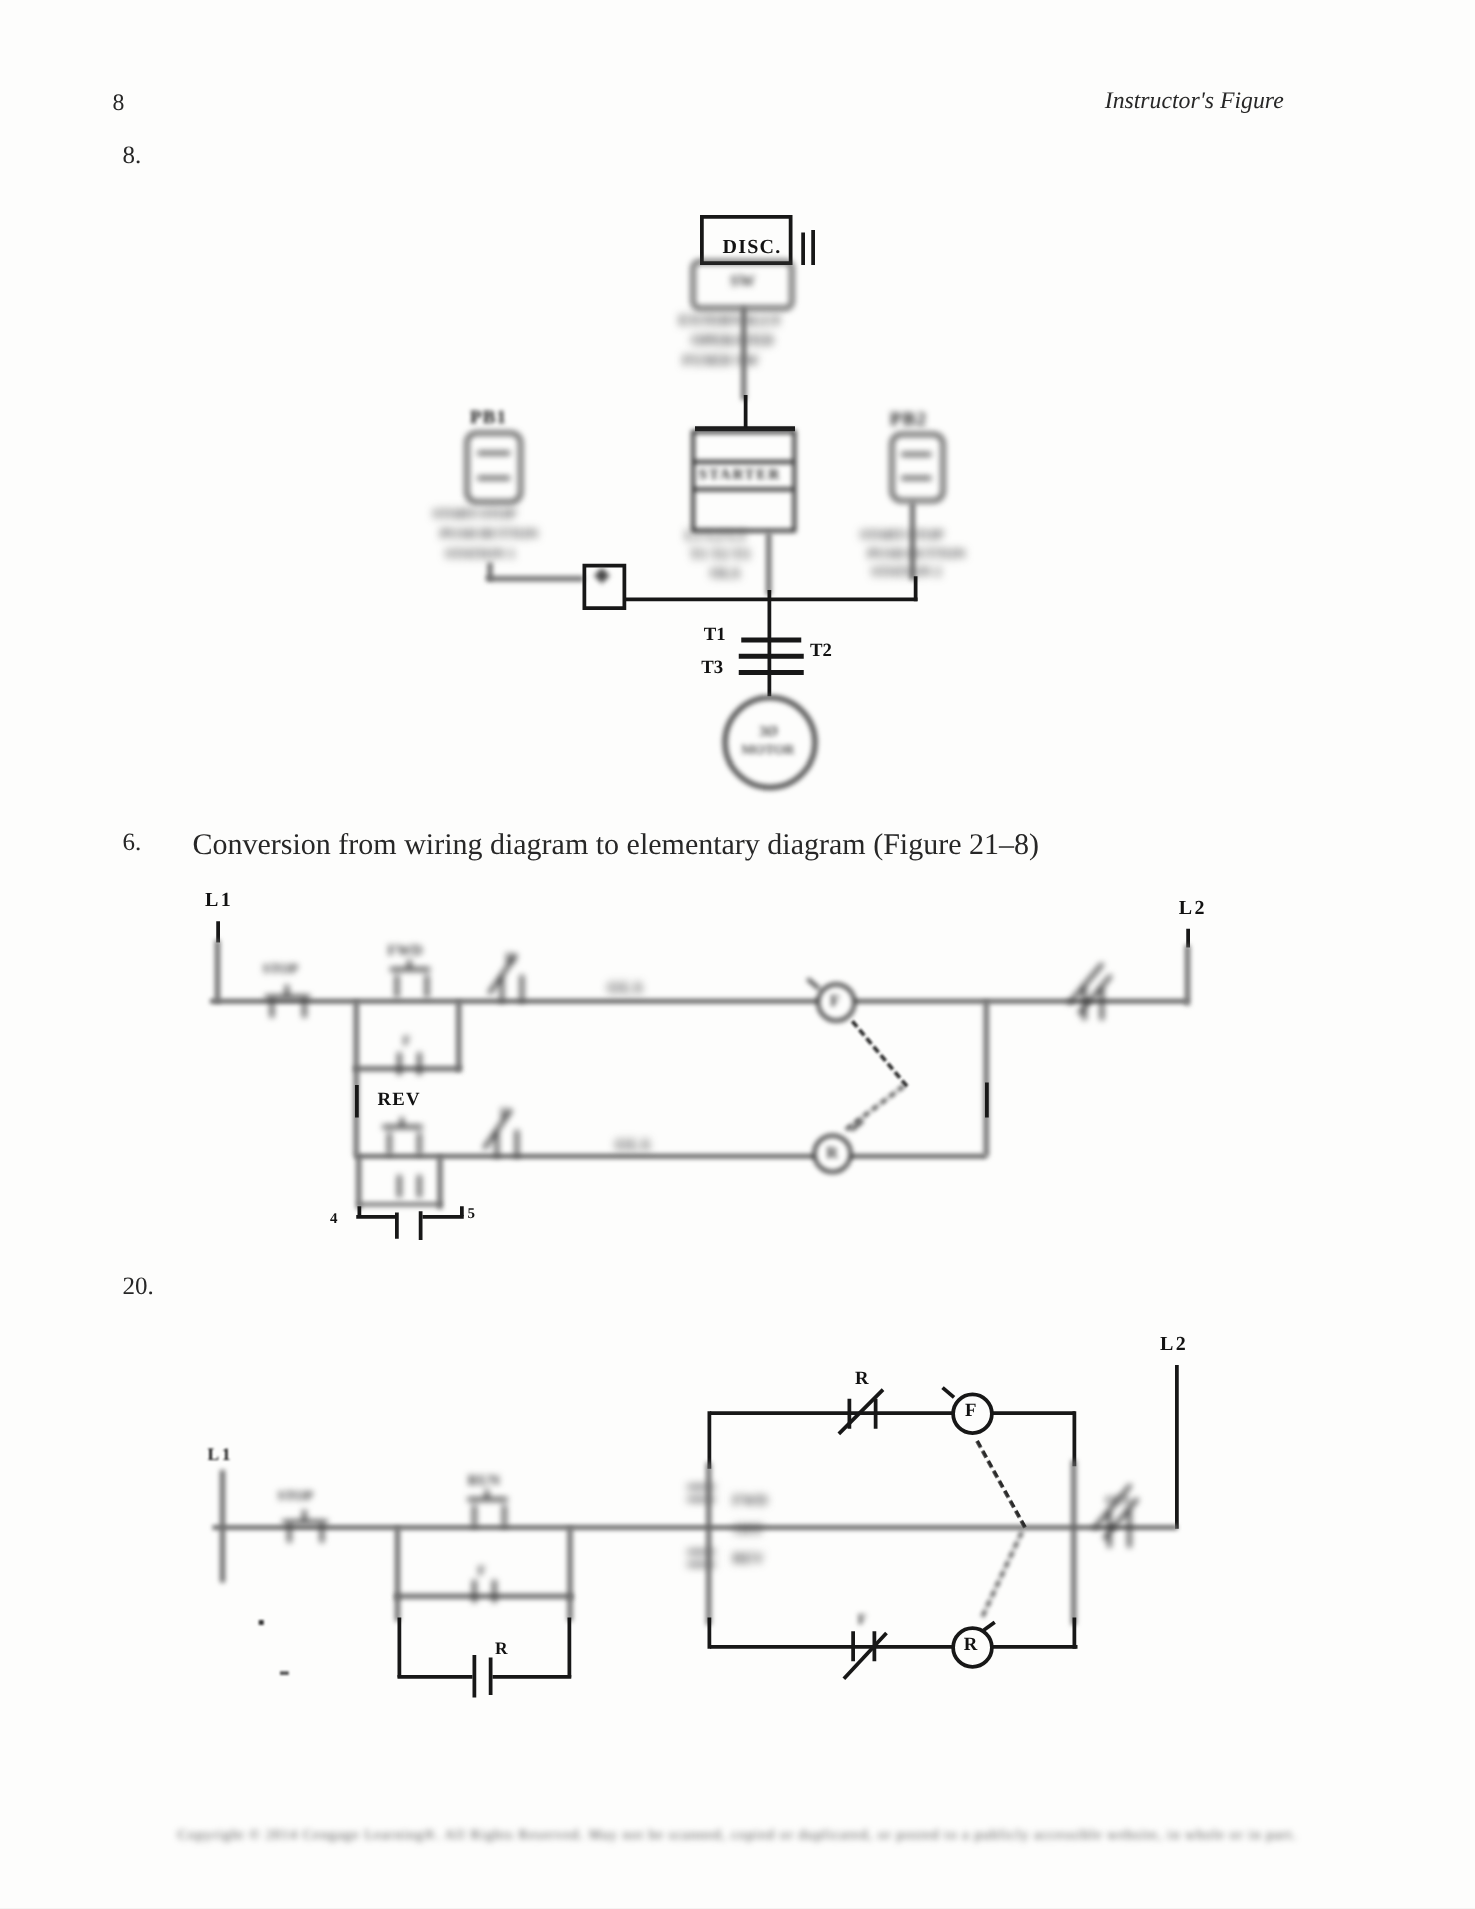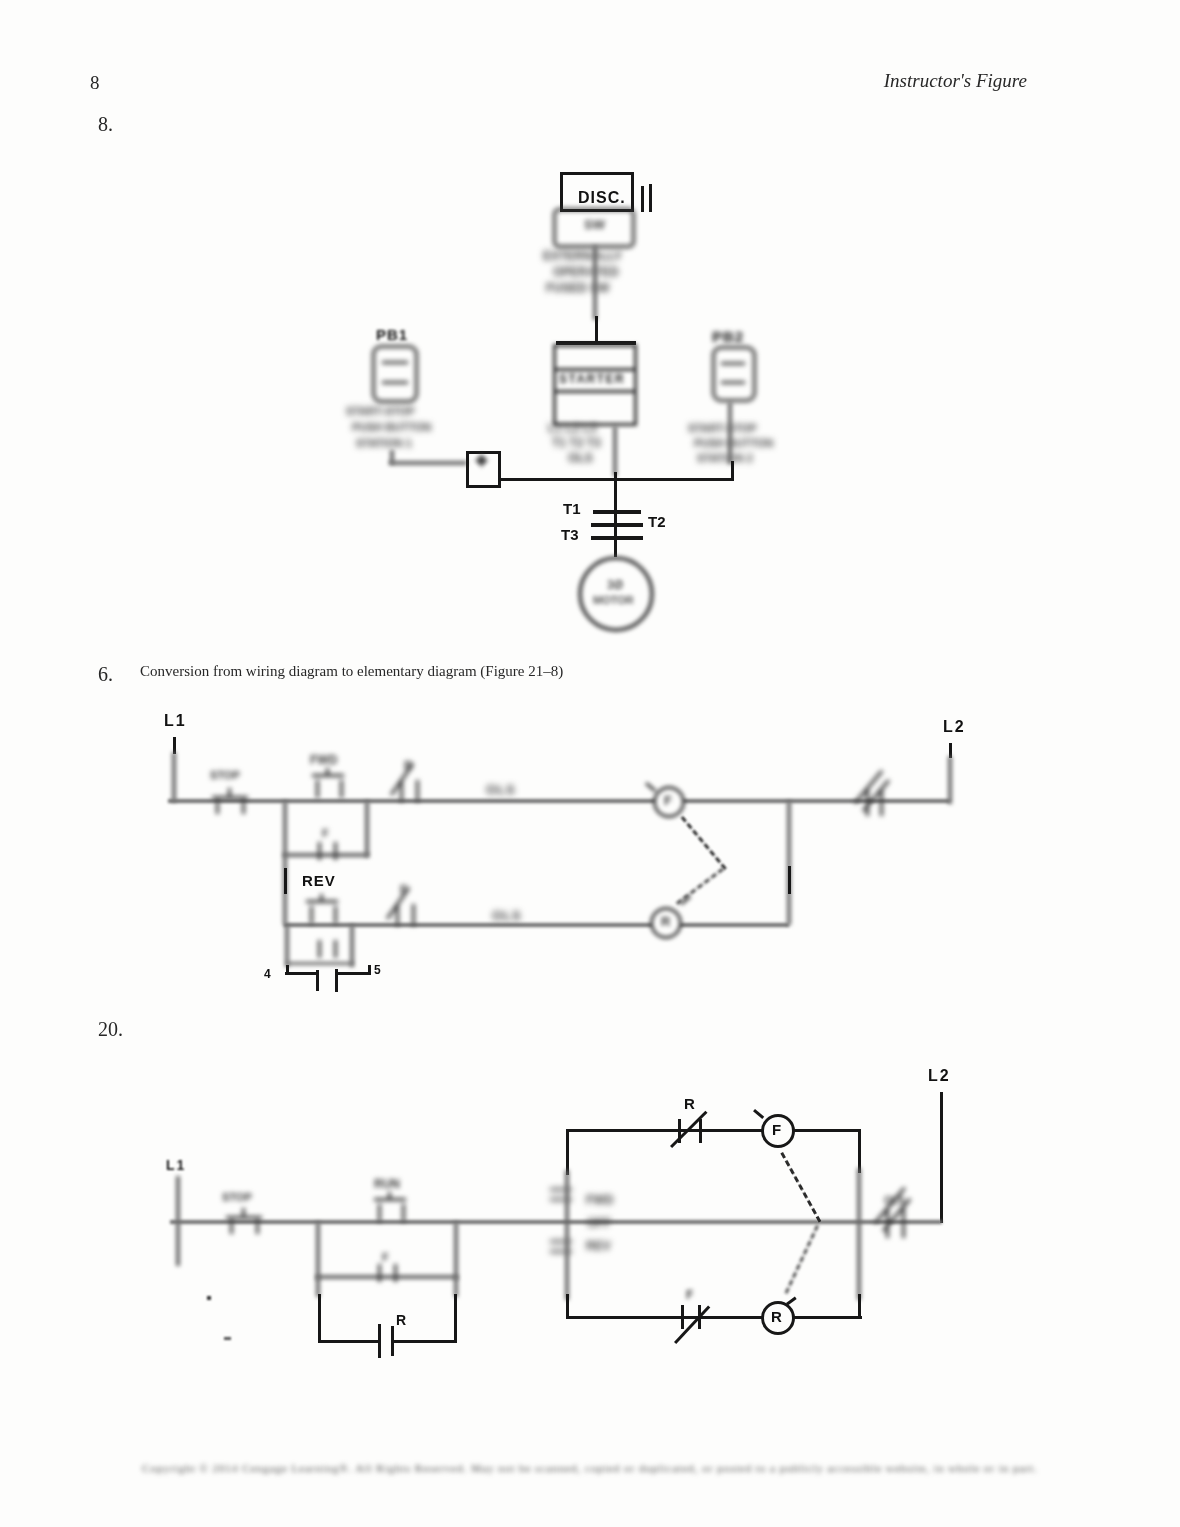--- a/index.html
+++ b/index.html
@@ -1,20 +1,20 @@
 <!DOCTYPE html>
 <html><head>
 <meta charset="utf-8">
 <style>
   html,body{margin:0;padding:0;background:#e8e8e8;}
   .pg{position:relative;width:1180px;height:1527px;background:#fdfdfc;overflow:hidden;}
   .a{position:absolute;}
   .h{position:absolute;background:#171717;}
   .v{position:absolute;background:#171717;}
-  .lb{position:absolute;font-family:Liberation Sans, sans-serif;font-weight:700;color:#121212;white-space:nowrap;line-height:1;text-align:right;}
+  .lb{position:absolute;font-family:Liberation Serif, serif;font-weight:700;color:#121212;white-space:nowrap;line-height:1;text-align:right;}
   .ser{position:absolute;font-family:"Liberation Serif",serif;color:#272727;white-space:nowrap;line-height:1.2;}
   .it{font-style:italic;}
   .cir{position:absolute;border:3px solid #171717;border-radius:50%;background:#fdfdfc;box-sizing:border-box;}
   .bx{position:absolute;border:3px solid #171717;box-sizing:border-box;}
   .dsh{position:absolute;border-top:3px dashed #262626;height:0;transform-origin:0 0;}
   .rot{transform-origin:0 0;}
   .gray{background:#666;}
   .b06{filter:blur(.6px);} .b10{filter:blur(1px);} .b16{filter:blur(1.6px);}
   .b20{filter:blur(2px);} .b26{filter:blur(2.6px);} .b32{filter:blur(3.2px);}
 </style>
@@ -101,21 +101,21 @@
   <div class="lb" style="left:648px;top:514px;font-size:15px">T2</div>
   <div class="lb" style="left:561px;top:527px;font-size:15px">T3</div>
 
   <div class="a b20" style="left:574px;top:552px;width:84px;height:84px">
     <div class="cir" style="left:4px;top:4px;width:76px;height:76px;border-width:4px;border-color:#4b4b4b;background:transparent"></div>
     <div class="lb" style="left:33px;top:27px;font-size:12px;color:#555">3Ø</div>
     <div class="lb" style="left:19px;top:43px;font-size:11px;color:#555">MOTOR</div>
   </div>
 
   <div class="ser" style="left:98px;top:662px;font-size:20px">6.</div>
-  <div class="ser" style="left:140px;top:662px;font-size:15px">Conversion from wiring diagram to elementary diagram (Figure 21–8)</div>
+  <div class="ser" style="left:154px;top:662px;font-size:24px">Conversion from wiring diagram to elementary diagram (Figure 21–8)</div>
 
   <div class="lb" style="left:164px;top:713px;font-size:16px;letter-spacing:2px">L1</div>
   <div class="v" style="left:173px;top:737px;width:3px;height:17px"></div>
   <div class="a gray b20" style="left:172px;top:752px;width:4px;height:50px"></div>
 
   <div class="lb" style="left:943px;top:719px;font-size:16px;letter-spacing:2px">L2</div>
   <div class="v" style="left:949px;top:743px;width:3px;height:15px"></div>
   <div class="a gray b20" style="left:948px;top:756px;width:4px;height:48px"></div>
 
   <div class="a b16" style="left:168px;top:799px;width:782px;height:4px;background:#6e6e6e"></div>

